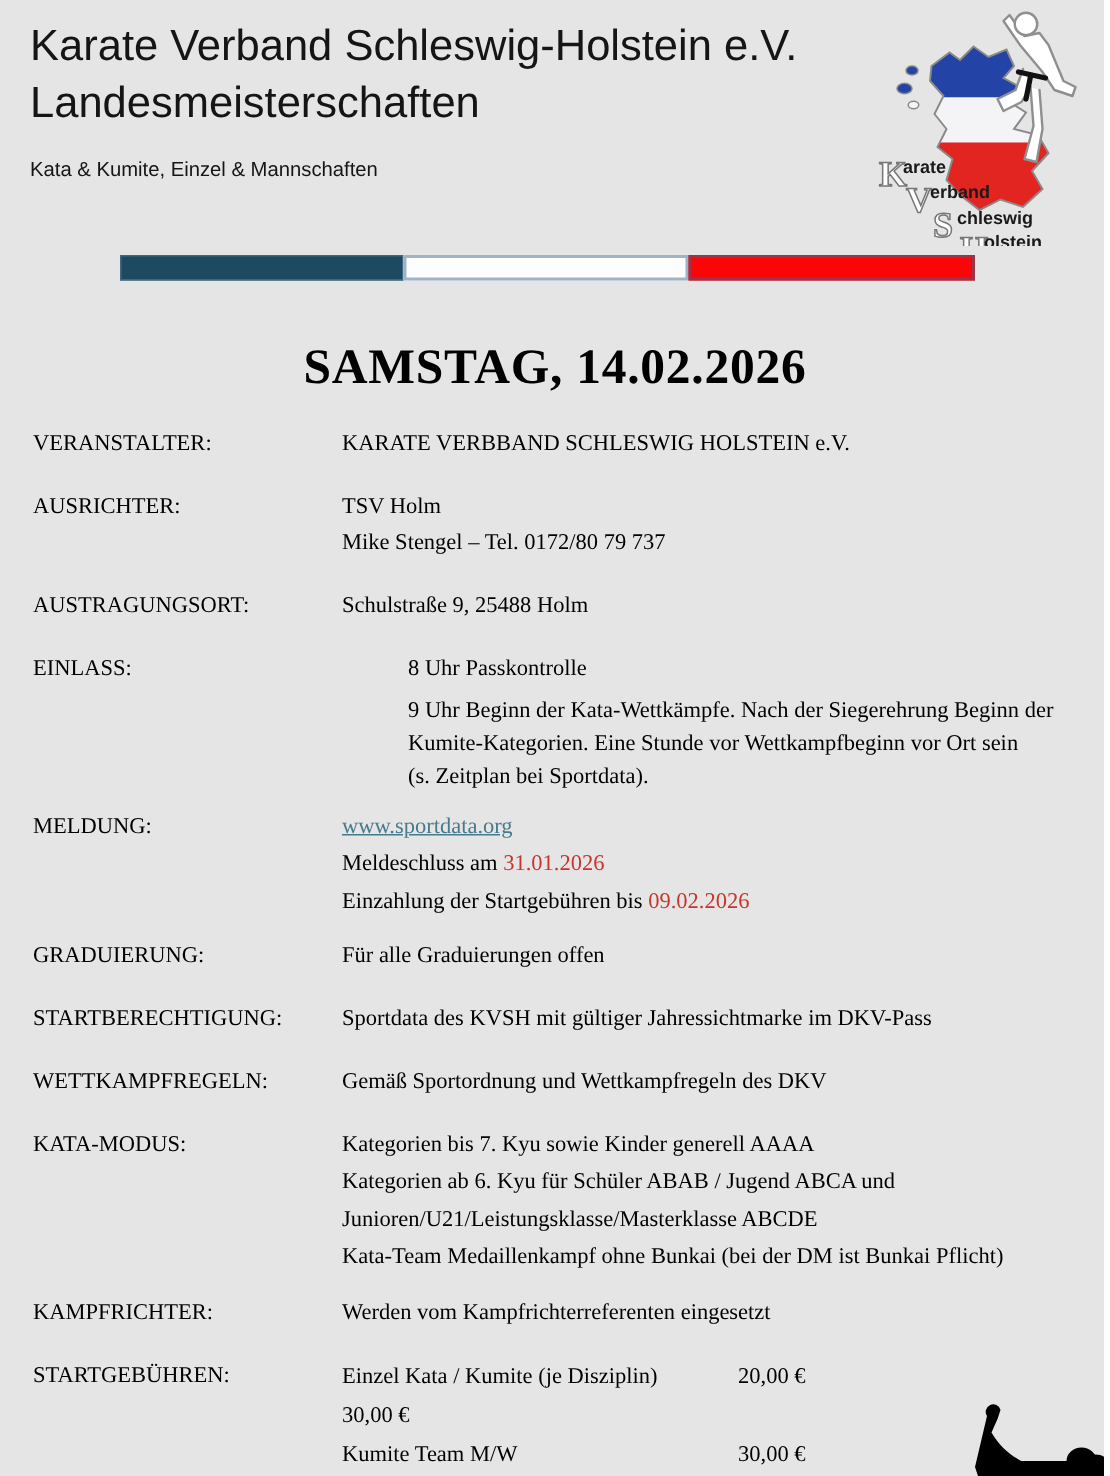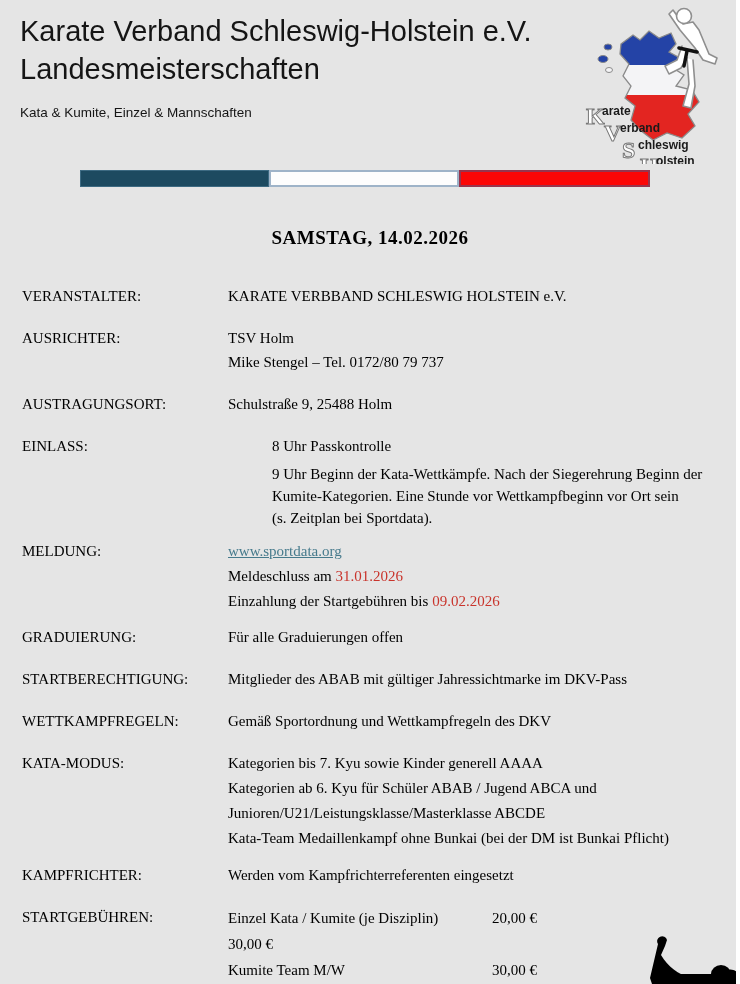--- a/index.html
+++ b/index.html
@@ -22,21 +22,21 @@
   .logo { position:absolute; left:583px; top:2px; width:156px; height:162px; }
   
   .flagbar { position:absolute; left:80px; top:170px; width:570px; height:17px; display:flex; }
   .flag-seg { flex:1; box-sizing:border-box; }
   .seg-dark  { border:1px solid #3d6a82; }
   .seg-white { border:2px solid #9eb3c8; }
   .seg-red   { border:2px solid #97354e; }
   
   .event-heading {
     position:absolute; left:0; top:227px; width:740px; text-align:center;
-    font-size:19px; font-weight:bold; letter-spacing:0.5px;
+    font-size:33px; font-weight:bold; letter-spacing:0.5px;
   }
   
   .rows { position:absolute; left:22px; top:284px; width:706px; }
   .row { display:flex; margin-bottom:18px; }
   .row-einlass { margin-bottom:10px;gap:44px; }
   .row-meldung { margin-bottom:11px; }
   .row-kata    { margin-bottom:12px; }
   .label { width:206px; flex:none; font-size:15px; line-height:24px; white-space:nowrap; }
   .value { flex:1; font-size:15px; line-height:24px; }
   .vline { white-space:nowrap; }
@@ -170,21 +170,21 @@
     <div class="row">
       <div class="label">GRADUIERUNG:</div>
       <div class="value">
           <div class="vline">Für alle Graduierungen offen</div>
         </div>
     </div>
 
     <div class="row">
       <div class="label">STARTBERECHTIGUNG:</div>
       <div class="value">
-          <div class="vline">Mitglieder des ABAB mit gültiger Jahressichtmarke im DKV-Pass</div>
+          <div class="vline">Sportdata des KVSH mit gültiger Jahressichtmarke im DKV-Pass</div>
         </div>
     </div>
 
     <div class="row">
       <div class="label">WETTKAMPFREGELN:</div>
       <div class="value">
           <div class="vline">Gemäß Sportordnung und Wettkampfregeln des DKV</div>
         </div>
     </div>
 

